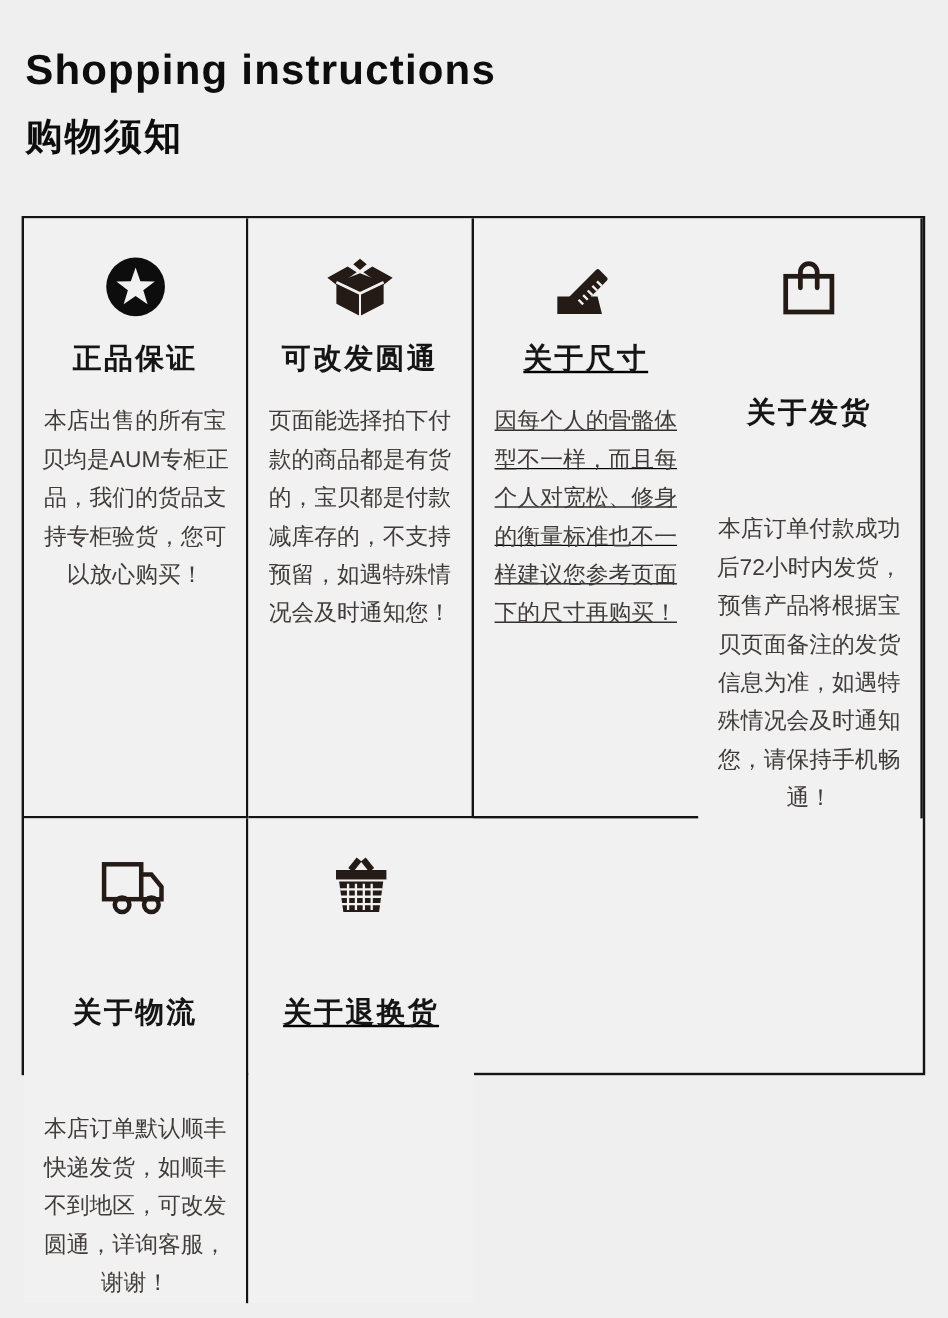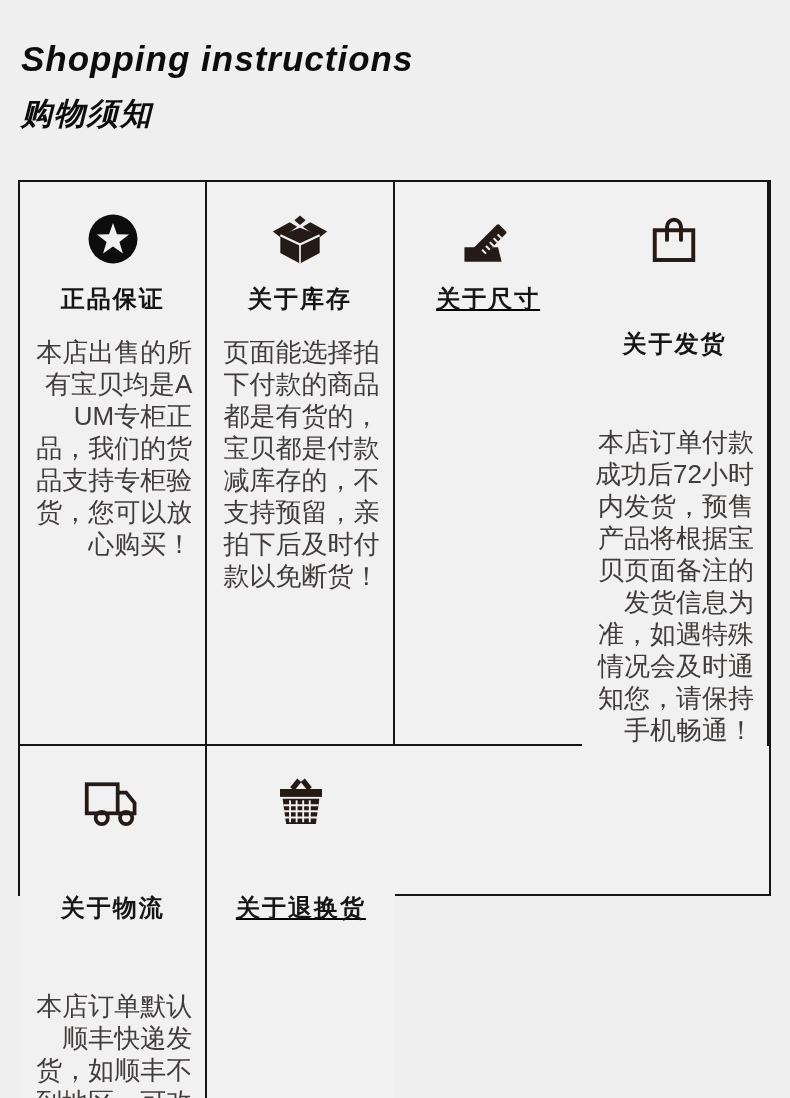--- a/index.html
+++ b/index.html
@@ -5,21 +5,21 @@
   :root{
     --page-bg:#efefef; --cell-bg:#f1f1f1; --border-color:#141414;
     --header-color:#0d0d0d; --title-color:#151515; --body-color:#403c3b; --icon-color:#241a16;
   }
   *{margin:0;padding:0;box-sizing:border-box;}
   html,body{background:var(--page-bg);}
   body{
     width:790px;height:1098px;position:relative;overflow:hidden;
     font-family:"Liberation Sans","DejaVu Sans",sans-serif;
   }
-  .header{padding:38px 0 0 21px;font-style:italic;}
+  .header{padding:38px 0 0 21px;}
   .header .en{
     font-size:35px;font-weight:700;letter-spacing:1px;line-height:42px;color:var(--header-color);
   }
   .header .zh{
     font-size:31px;font-weight:700;letter-spacing:2px;line-height:36px;margin-top:16px;color:var(--header-color);
   }
   .grid{
     position:absolute;left:18px;top:180px;width:753px;height:716px;
     display:grid;grid-template-columns:1fr 1fr 1fr 1fr;grid-template-rows:1fr 1fr;
     border:2px solid var(--border-color);background:var(--cell-bg);
@@ -34,22 +34,22 @@
   .cell:nth-child(n+4){border-bottom:none;gap:45px;}
   .icon{
     height:56px;display:flex;align-items:center;justify-content:center;color:var(--icon-color);
   }
   .icon svg{display:block;}
   .cell-title{
     margin-top:16px;font-size:24px;font-weight:700;letter-spacing:2px;color:var(--title-color);
   }
   .cell-body{
     margin-top:21px;width:100%;padding:0 13px;
-    font-size:26px;line-height:32px;color:var(--body-color);
-    text-align:right;word-break:break-all;
+    font-size:19px;line-height:32px;color:var(--body-color);
+    text-align:center;word-break:break-all;
   }
 </style>
 </head>
 <body>
 
 <header class="header">
   <div class="en">Shopping instructions</div>
   <div class="zh">购物须知</div>
 </header>
 
@@ -70,41 +70,42 @@
     <div class="icon">
       <svg width="60" height="56" viewBox="0 0 64 58">
         <polygon fill="currentColor" points="3,21 21,11 29,16 12,28"></polygon>
         <polygon fill="currentColor" points="61,21 43,11 35,16 52,28"></polygon>
         <polygon fill="currentColor" points="26,9 32,4 38,9 32,14"></polygon>
         <polygon fill="currentColor" points="11,25 32,17 53,25 53,44 32,55 11,44"></polygon>
         <path d="M11,25 L32,35 L53,25" fill="none" stroke="#f1f1f1" stroke-width="2.4"></path>
         <line x1="32" y1="35" x2="32" y2="55" stroke="#f1f1f1" stroke-width="1.8"></line>
       </svg>
     </div>
-    <h2 class="cell-title">关于库存</h2>
-    <p class="cell-body">页面能选择拍下付款的商品都是有货的，宝贝都是付款减库存的，不支持预留，亲拍下后及时付款以免断货！</p>
+    <h2 class="cell-title">可改发圆通</h2>
+    <p class="cell-body">页面能选择拍下付款的商品都是有货的，宝贝都是付款减库存的，不支持预留，如遇特殊情况会及时通知您！</p>
   </section>
 
   <section class="cell">
     <div class="icon">
       <svg width="58" height="54" viewBox="0 0 64 56">
         <polygon fill="currentColor" points="6,37 43,37 47,53 6,53"></polygon>
         <g transform="rotate(-45 34 30)">
           <rect x="14" y="23" width="40" height="14" rx="2" fill="currentColor"></rect>
           <g stroke="#f1f1f1" stroke-width="2.2">
             <line x1="21" y1="37" x2="21" y2="31"></line>
             <line x1="27" y1="37" x2="27" y2="31"></line>
             <line x1="33" y1="37" x2="33" y2="31"></line>
             <line x1="39" y1="37" x2="39" y2="31"></line>
             <line x1="45" y1="37" x2="45" y2="31"></line>
           </g>
         </g>
       </svg>
     </div>
     <h2 class="cell-title">关于尺寸</h2>
+    <p class="cell-body">因每个人的骨骼体型不一样，而且每个人对宽松、修身的衡量标准也不一样建议您参考页面下的尺寸再购买！</p>
   </section>
 
   <section class="cell">
     <div class="icon">
       <svg width="56" height="56" viewBox="0 0 64 60">
         <rect x="10" y="20" width="44" height="34" fill="none" stroke="currentColor" stroke-width="4.5"></rect>
         <path d="M24,31 V16 a8,8 0 0 1 16,0 V31" fill="none" stroke="currentColor" stroke-width="4.5" stroke-linecap="round"></path>
       </svg>
     </div>
     <h2 class="cell-title">关于发货</h2>

